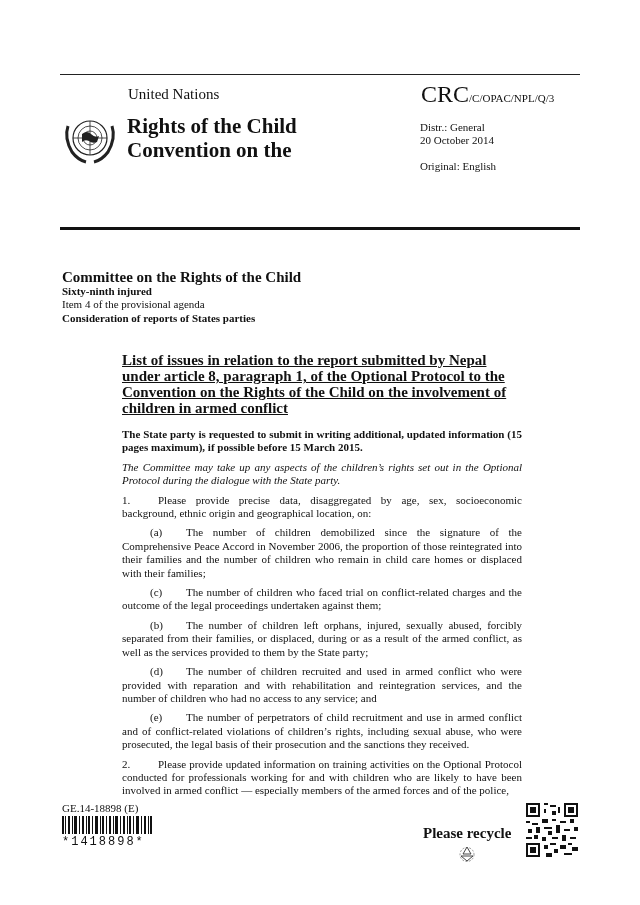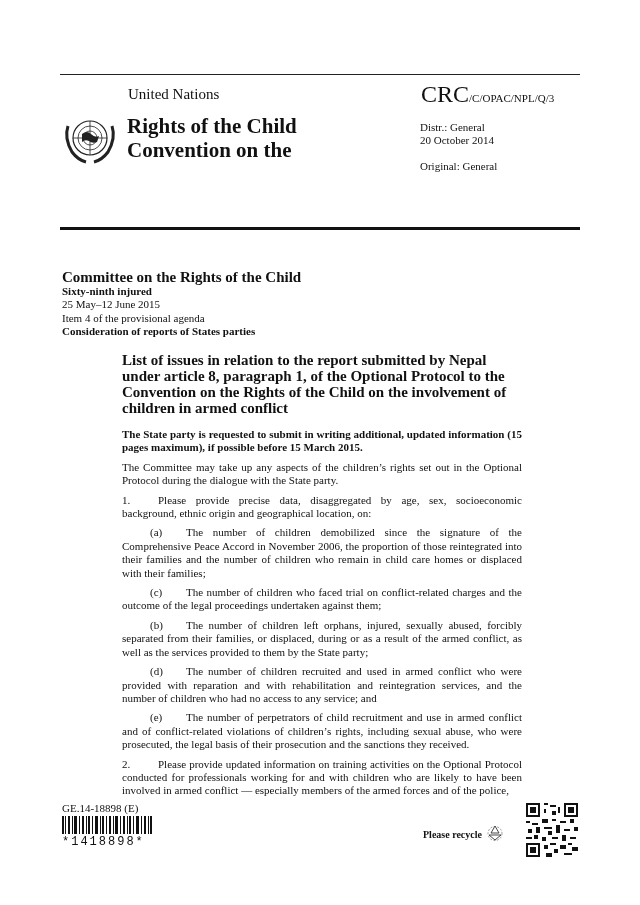--- a/index.html
+++ b/index.html
@@ -13,31 +13,31 @@
   .symbol .big { font-size:24px; }
   .symbol .small { font-size:11px; }
   .logo { left:62px; top:80px; width:56px; height:54px; }
   .title { left:127px; top:82px; font-size:21px; font-weight:bold; line-height:24px; }
   .distr { left:420px; top:89px; font-size:11px; line-height:13px; }
   .orig { left:420px; top:128px; font-size:11px; }
   .committee { left:62px; top:238px; font-size:11px; line-height:13.3px; }
   .committee .c1 { font-weight:bold; font-size:15px; line-height:15px; }
   .committee .b { font-weight:bold; }
   .main { left:122px; top:320px; width:400px; font-size:11px; line-height:13.4px; text-align:justify; }
-  .main h1 { font-size:15px; line-height:16px; margin:0 0 12px 0; font-weight:bold; text-align:left; }
+  .main h1 { font-size:15px; line-height:16px; margin:0 0 12px 0; font-weight:bold; text-align:left;text-decoration:underline; }
   .main p { margin:0 0 6px 0; }
   .main .req { font-weight:bold; }
-  .main .ital { }
+  .main .ital { font-style:italic; }
   .num { display:inline-block; width:36px; }
   .sub { text-indent:28px; }
   .sub .lab { display:inline-block; width:36px; text-indent:0; }
   .docno { left:62px; top:770px; font-size:11px; }
   .barcode { left:62px; top:784px; width:90px; height:18px; }
   .barnum { left:62px; top:803px; font-size:12px; font-family:"Liberation Mono",monospace; letter-spacing:2px; }
-  .recycle { left:423px; top:793px; font-size:10px; font-weight:bold; display:flex; align-items:center; gap:4px; }
+  .recycle { left:423px; top:793px; font-size:15px; font-weight:bold; display:flex; align-items:center; gap:4px;flex-direction:column; }
   .qr { left:526px; top:770px; width:52px; height:55px; }
 </style>
 </head>
 <body>
 
 <div class="abs un-label">United Nations</div>
 <div class="abs symbol">
   <span class="big">CRC</span><span class="small">/C/OPAC/NPL/Q/3</span>
 </div>
 <div class="rule-thin"></div>
@@ -55,28 +55,27 @@
   </svg>
 </div>
 <div class="abs title">
   <div>Rights of the Child</div>
   <div>Convention on the</div>
 </div>
 <div class="abs distr">
   <div>Distr.: General</div>
   <div>20 October 2014</div>
 </div>
-<div class="abs orig">Original: General</div>
+<div class="abs orig">Original: English</div>
 
 <div class="rule-thick"></div>
 
 <div class="abs committee">
   <div class="c1">Committee on the Rights of the Child</div>
   <div class="b">Sixty-ninth injured</div>
-  <div>25 May–12 June 2015</div>
   <div>Item 4 of the provisional agenda</div>
   <div class="b">Consideration of reports of States parties</div>
 </div>
 
 <div class="abs main">
   <h1>List of issues in relation to the report submitted by Nepal under article 8, paragraph 1, of the Optional Protocol to the Convention on the Rights of the Child on the involvement of children in armed conflict</h1>
   <p class="req">The State party is requested to submit in writing additional, updated information (15 pages maximum), if possible before 15 March 2015.</p>
   <p class="ital">The Committee may take up any aspects of the children’s rights set out in the Optional Protocol during the dialogue with the State party.</p>
   <p><span class="num">1.</span><span>Please provide precise data, disaggregated by age, sex, socioeconomic background, ethnic origin and geographical location, on:</span></p>
   <p class="sub"><span class="lab">(a)</span><span>The number of children demobilized since the signature of the Comprehensive Peace Accord in November 2006, the proportion of those reintegrated into their families and the number of children who remain in child care homes or displaced with their families;</span></p>

